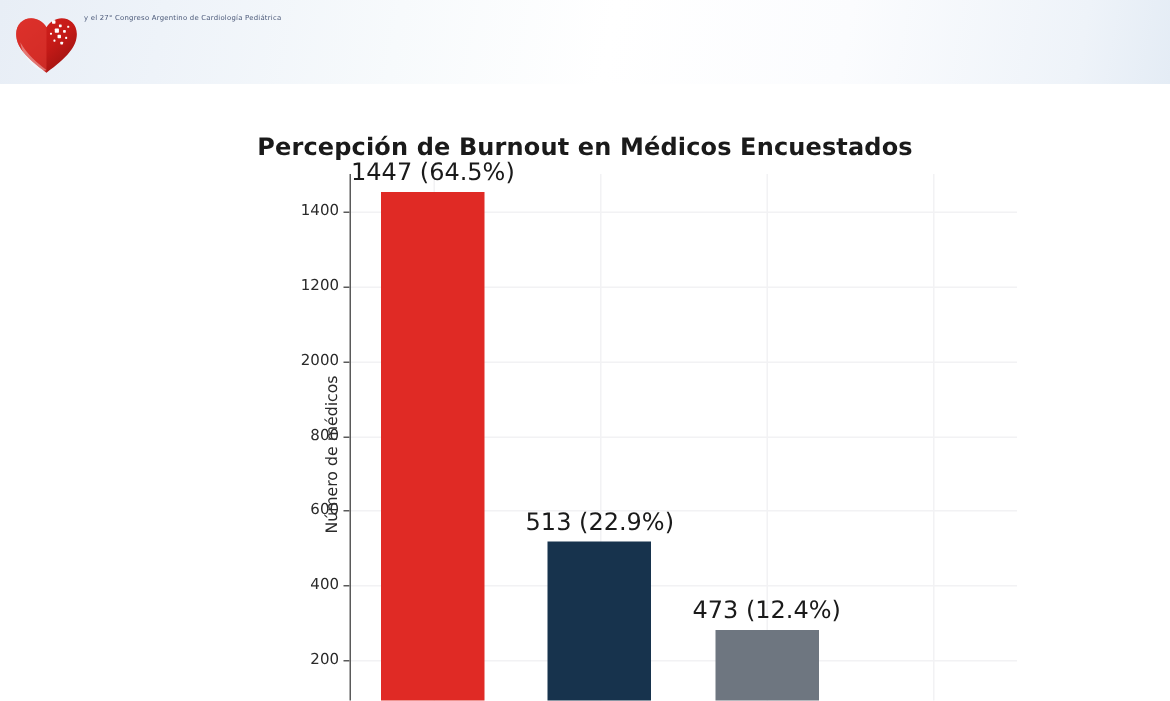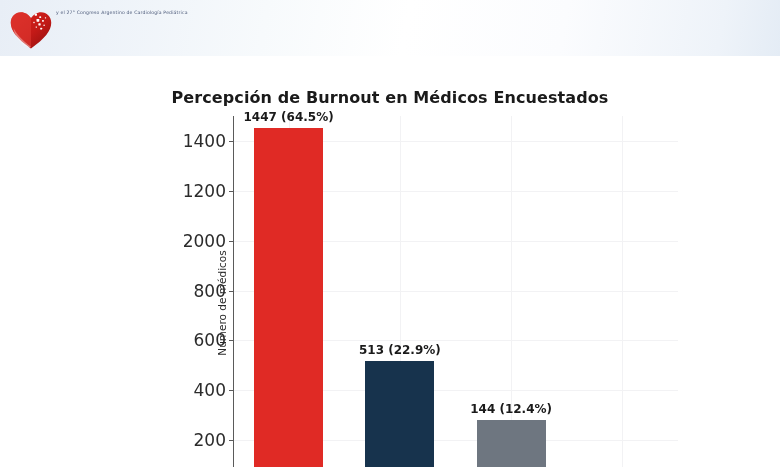--- a/index.html
+++ b/index.html
@@ -38,34 +38,34 @@
 
   
   .plot{position:absolute;left:233px;top:60px;width:445px;height:374px;}
   .axis-left{position:absolute;left:0;top:0;width:1px;height:374px;background:#5a5a5a;}
 
   .gridline-h{position:absolute;left:1px;width:444px;height:1px;background:#f2f2f4;}
   .gridline-v{position:absolute;top:0;width:1px;height:374px;background:#f2f2f4;}
 
   .tick-mark{position:absolute;left:-4px;width:4px;height:1px;background:#5a5a5a;}
   .tick-label{
-    position:absolute;right:calc(100% + 7px);font-size:17px;color:#2b2b2b;
+    position:absolute;right:calc(100% + 7px);font-size:10px;color:#2b2b2b;
     transform:translateY(-50%);white-space:nowrap;
   }
 
   .ylabel{
     position:absolute;left:-64px;top:50%;
     transform:translateY(-50%) rotate(-90deg);
     font-size:10.5px;color:#2b2b2b;white-space:nowrap;
   }
 
   .bar{position:absolute;bottom:1px;}
   .bar-value{
     position:absolute;bottom:100%;left:50%;transform:translateX(-50%);
-    margin-bottom:4px;font-size:12px;font-weight:bold;color:#1a1a1a;white-space:nowrap;
+    margin-bottom:4px;font-size:16px;font-weight:normal;color:#1a1a1a;white-space:nowrap;
   }
 </style>
 </head>
 <body>
 
 <div class="header-band">
   <div class="logo-wrap">
 
     <div class="heart-icon">
       <svg viewBox="0 0 100 100" width="46" height="46">
@@ -133,18 +133,18 @@
       <div class="gridline-v" style="left: 55.625px;"></div>
       <div class="bar" style="left: 21.1375px; width: 68.975px; height: 360.785px; background: rgb(224, 42, 37);">
         <div class="bar-value">1447 (64.5%)</div>
       </div>
       <div class="gridline-v" style="left: 166.875px;"></div>
       <div class="bar" style="left: 132.387px; width: 68.975px; height: 127.908px; background: rgb(23, 51, 77);">
         <div class="bar-value">513 (22.9%)</div>
       </div>
       <div class="gridline-v" style="left: 278.125px;"></div>
       <div class="bar" style="left: 243.637px; width: 68.975px; height: 69.3147px; background: rgb(110, 118, 128);">
-        <div class="bar-value">144 (12.4%)</div>
+        <div class="bar-value">473 (12.4%)</div>
       </div>
       <div class="gridline-v" style="left: 389.375px;"></div>
     </div>
 
 </div>
 
 </body></html>

